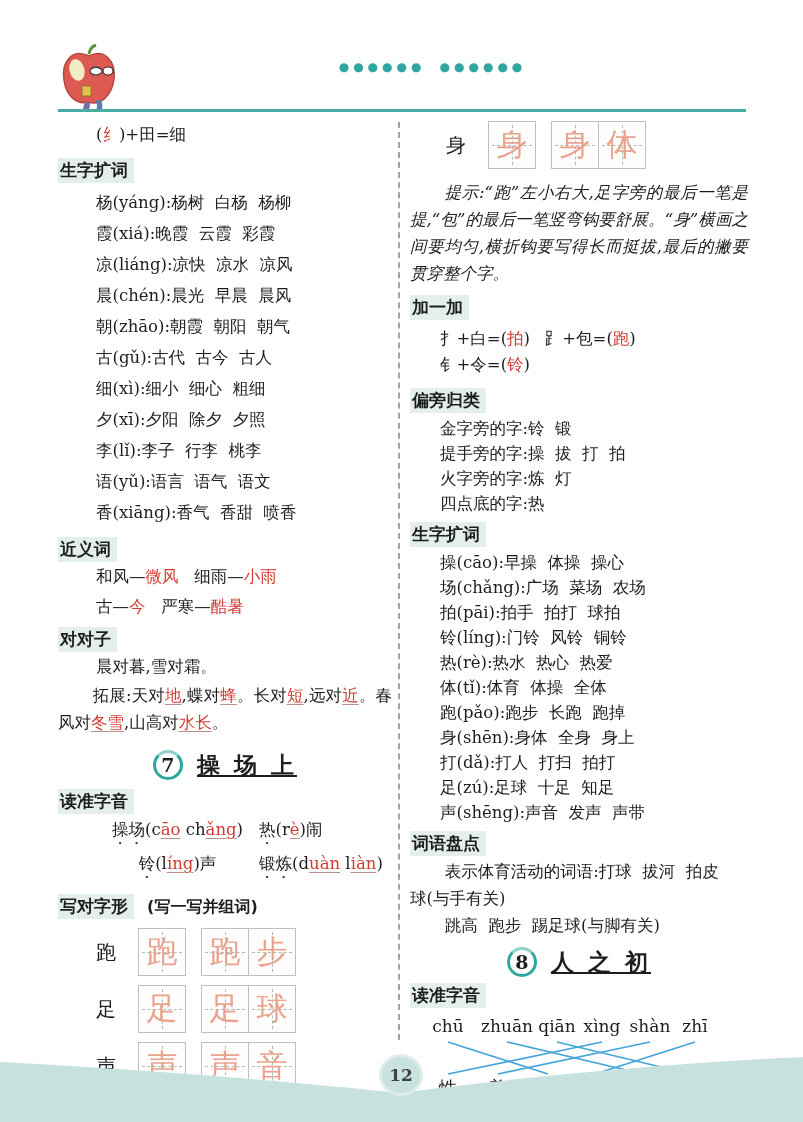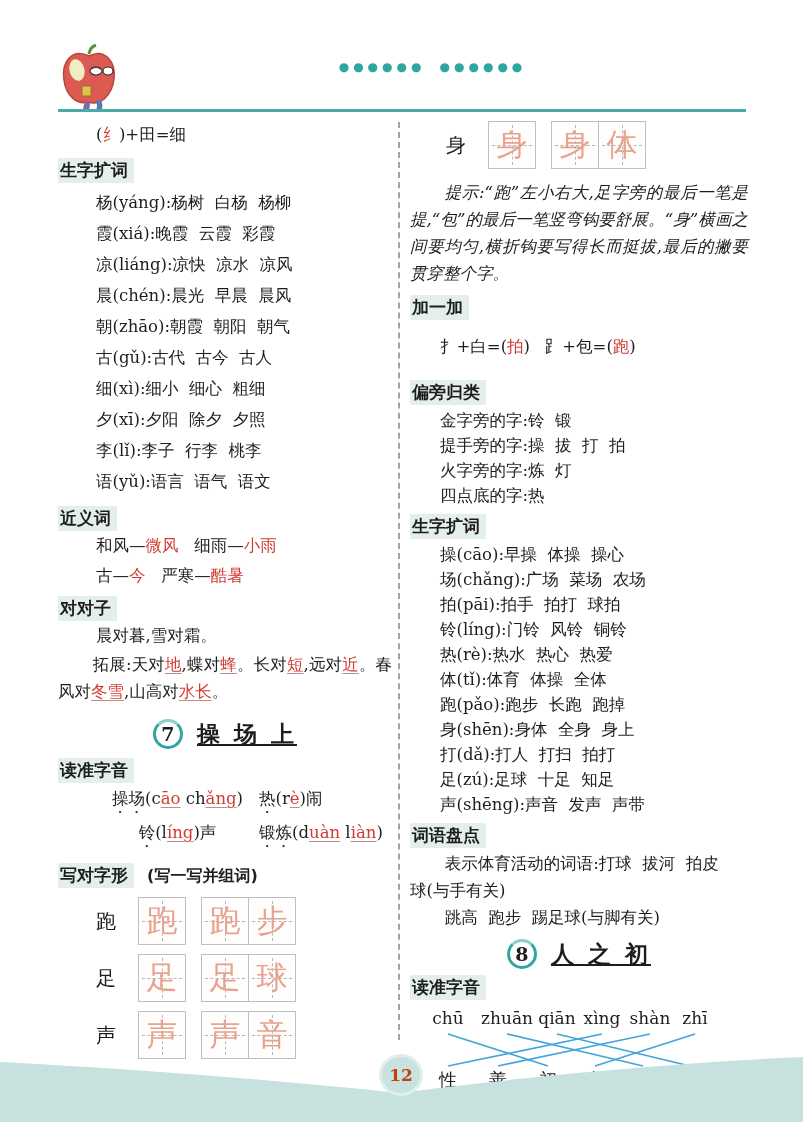--- a/index.html
+++ b/index.html
@@ -54,21 +54,21 @@
          color:#e9a28d;font-size:31px;font-style:normal;font-weight:normal;}
   
   .match{position:relative;height:100px;margin-top:8px;}
   .pyi{position:absolute;top:0;transform:translateX(-50%);font-size:17px;white-space:nowrap;}
   .mch{position:absolute;top:60px;transform:translateX(-50%);font-size:18px;}
   .mlines{position:absolute;left:0;top:24px;width:310px;height:36px;overflow:visible;}
   
   .wave{position:absolute;left:0;bottom:0;width:803px;height:72px;}
   .badge{position:absolute;left:382px;top:1057px;width:38px;height:36px;border-radius:50%;
          background:#c7e2df;box-shadow:0 0 0 3px #ddeeec;display:flex;align-items:center;
-         justify-content:center;font-weight:bold;font-size:17px;font-family:"DejaVu Serif",serif;color:#c2410c;}
+         justify-content:center;font-weight:bold;font-size:17px;font-family:"DejaVu Serif",serif;color:#404040;}
 </style>
 </head>
 <body>
 
 <div class="page">
 
   <svg class="mascot" viewBox="0 0 62 70">
     <path d="M31 10 q1 -7 7 -9" fill="none" stroke="#5f8f3e" stroke-width="3"></path>
     <path d="M31 12 C14 4, 3 18, 6 36 C8 52, 19 61, 30 58 C42 62, 54 52, 56 35 C58 18, 47 4, 31 12 Z" fill="#dd5a52" stroke="#b5453e" stroke-width="1.5"></path>
     <ellipse cx="19" cy="26" rx="7.5" ry="11" fill="#f1ecc4" transform="rotate(-14 19 26)"></ellipse>
@@ -94,20 +94,21 @@
       <div class="line pl">杨(yáng):杨树  白杨  杨柳</div>
       <div class="line pl">霞(xiá):晚霞  云霞  彩霞</div>
       <div class="line pl">凉(liáng):凉快  凉水  凉风</div>
       <div class="line pl">晨(chén):晨光  早晨  晨风</div>
       <div class="line pl">朝(zhāo):朝霞  朝阳  朝气</div>
       <div class="line pl">古(gǔ):古代  古今  古人</div>
       <div class="line pl">细(xì):细小  细心  粗细</div>
       <div class="line pl">夕(xī):夕阳  除夕  夕照</div>
       <div class="line pl">李(lǐ):李子  行李  桃李</div>
       <div class="line pl">语(yǔ):语言  语气  语文</div>
+      <div class="line pl">香(xiāng):香气  香甜  喷香</div>
     </div>
 
     <div class="hrow" style="margin-top:9px"><span class="sec-h">近义词</span></div>
     <div class="lh30">
         <div class="line pl"><span>和风—</span><span class="red">微风</span><span>   细雨—</span><span class="red">小雨</span></div>
       </div>
 
     <div class="lh30">
         <div class="line pl"><span>古—</span><span class="red">今</span><span>   严寒—</span><span class="red">酷暑</span></div>
       </div>
@@ -182,25 +183,26 @@
           <b class="pchar">身</b>
         </span>
       <span class="tbox2">
         <span class="tcell"><i class="dash-h"></i><i class="dash-v"></i><b class="pchar">身</b></span><span class="tcell"><i class="dash-h"></i><i class="dash-v"></i><b class="pchar">体</b></span>
       </span>
     </div>
 
     <div class="line para tip">提示:“跑”左小右大,足字旁的最后一笔是提,“包”的最后一笔竖弯钩要舒展。“身”横画之间要均匀,横折钩要写得长而挺拔,最后的撇要贯穿整个字。</div>
 
     <div class="hrow" style="margin-top:8px"><span class="sec-h">加一加</span></div>
-    <div class="lh25" style="margin-top:14px">
+    <div class="lh25" style="margin-top:6px">
       <div class="line" style="padding-left:30px;line-height:26px"><span>扌+白=(</span><span class="red">拍</span><span>)   </span><span>⻊+包=(</span><span class="red">跑</span><span>)</span></div>
-    </div>
-
-    <div class="hrow" style="margin-top:20px"><span class="sec-h">偏旁归类</span></div>
+      <div class="line" style="padding-left:30px;line-height:26px"><span>钅+令=(</span><span class="red">铃</span><span>)</span></div>
+    </div>
+
+    <div class="hrow" style="margin-top:10px"><span class="sec-h">偏旁归类</span></div>
     <div class="lh25" style="margin-top:3px;font-size:16px">
       <div class="line" style="padding-left:30px">金字旁的字:铃  锻</div>
       <div class="line" style="padding-left:30px">提手旁的字:操  拔  打  拍</div>
       <div class="line" style="padding-left:30px">火字旁的字:炼  灯</div>
       <div class="line" style="padding-left:30px">四点底的字:热</div>
     </div>
 
     <div class="hrow" style="margin-top:6px"><span class="sec-h">生字扩词</span></div>
     <div class="lh25" style="margin-top:3px;font-size:16px">
       <div class="line" style="padding-left:30px">操(cāo):早操  体操  操心</div>

